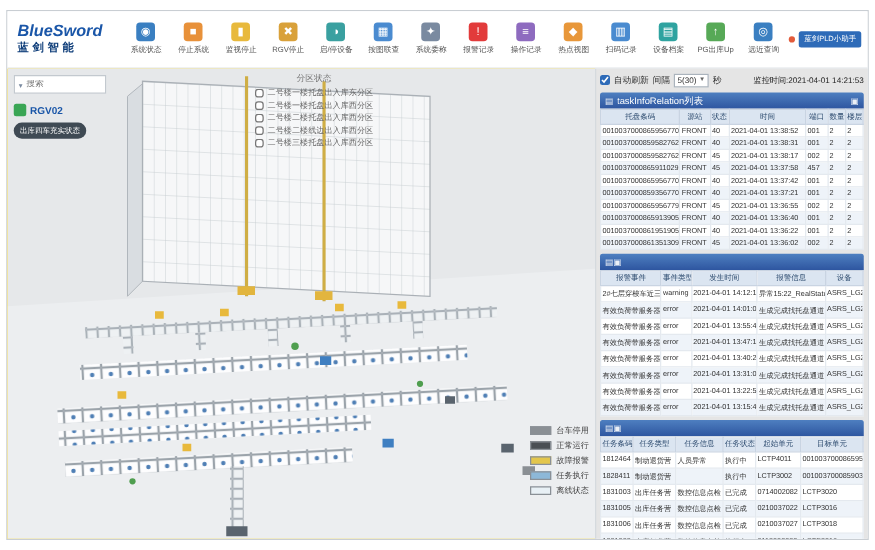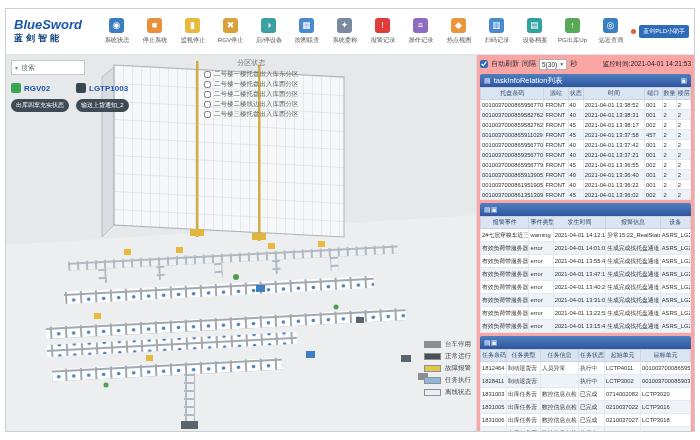--- a/index.html
+++ b/index.html
@@ -38,21 +38,21 @@
   .zone-title { font-size:7px; color:#777; text-align:center; margin-bottom:1px; }
   .zone-row { display:flex; align-items:center; gap:3px; font-size:6.5px; color:#666; height:10px; cursor:pointer; }
   .zone-row input { width:7px; height:7px; margin:0; }
 
   .legend { position:absolute; right:5px; bottom:34px; display:flex; flex-direction:column; gap:3px; }
   .lg-row { display:flex; align-items:center; gap:4px; }
   .lg-sw { width:17px; height:7px; border:1px solid #8a9096; flex:none; }
   .lg-label { font-size:6.5px; color:#444; white-space:nowrap; }
 
   
-  .rightpanel { flex:1; background:#fca5a5; border-left:1px solid #d5dade; padding:2px 3px; overflow:hidden; }
+  .rightpanel { flex:1; background:#e5e5e5; border-left:1px solid #d5dade; padding:2px 3px; overflow:hidden; }
   .refresh-row { display:flex; align-items:center; gap:3px; font-size:7px; color:#333; height:14px; }
   .refresh-row input { width:8px; height:8px; margin:0; accent-color:#2e6bb8; }
   .sel { border:1px solid #aab3bc; background:#fff; font-size:6.5px; padding:0 2px; height:11px; display:inline-flex; align-items:center; gap:2px; color:#333; cursor:pointer; }
   .sel .car { font-size:5px; color:#666; }
   .mon-time { margin-left:auto; font-size:6.5px; color:#222; white-space:nowrap; }
 
   .tbl-header { background:linear-gradient(#4e7fc0,#2e56a0); color:#fff; font-size:7.5px; height:13px; display:flex; align-items:center; padding:0 4px; margin-top:3px; border-radius:2px 2px 0 0; }
   .tbl-header .ttl { flex:1; margin-left:3px; white-space:nowrap; overflow:hidden; }
   .tbl-header .ico { font-size:7px; opacity:.9; }
   table { width:100%; border-collapse:collapse; table-layout:fixed; background:#fff; }
@@ -243,27 +243,20 @@
       <div class="devices">
 
           <div class="dev">
             <div class="dev-head">
               <span class="dev-ico" style="background: rgb(58, 166, 85);"></span>
               <span class="dev-name">RGV02</span>
             </div>
             <div class="dev-desc">出库四车充实状态</div>
           </div>
 
-          <div class="dev">
-            <div class="dev-head">
-              <span class="dev-ico" style="background: rgb(55, 71, 79);"></span>
-              <span class="dev-name">LGTP1003</span>
-            </div>
-            <div class="dev-desc">输送上货通知_2</div>
-          </div>
         </div>
 
       <div class="zones">
         <div class="zone-title">分区状态</div>
         <div>
 
             <label class="zone-row">
               <input type="checkbox" style="">
               <span>二号楼一楼托盘出入库东分区</span>
             </label>

